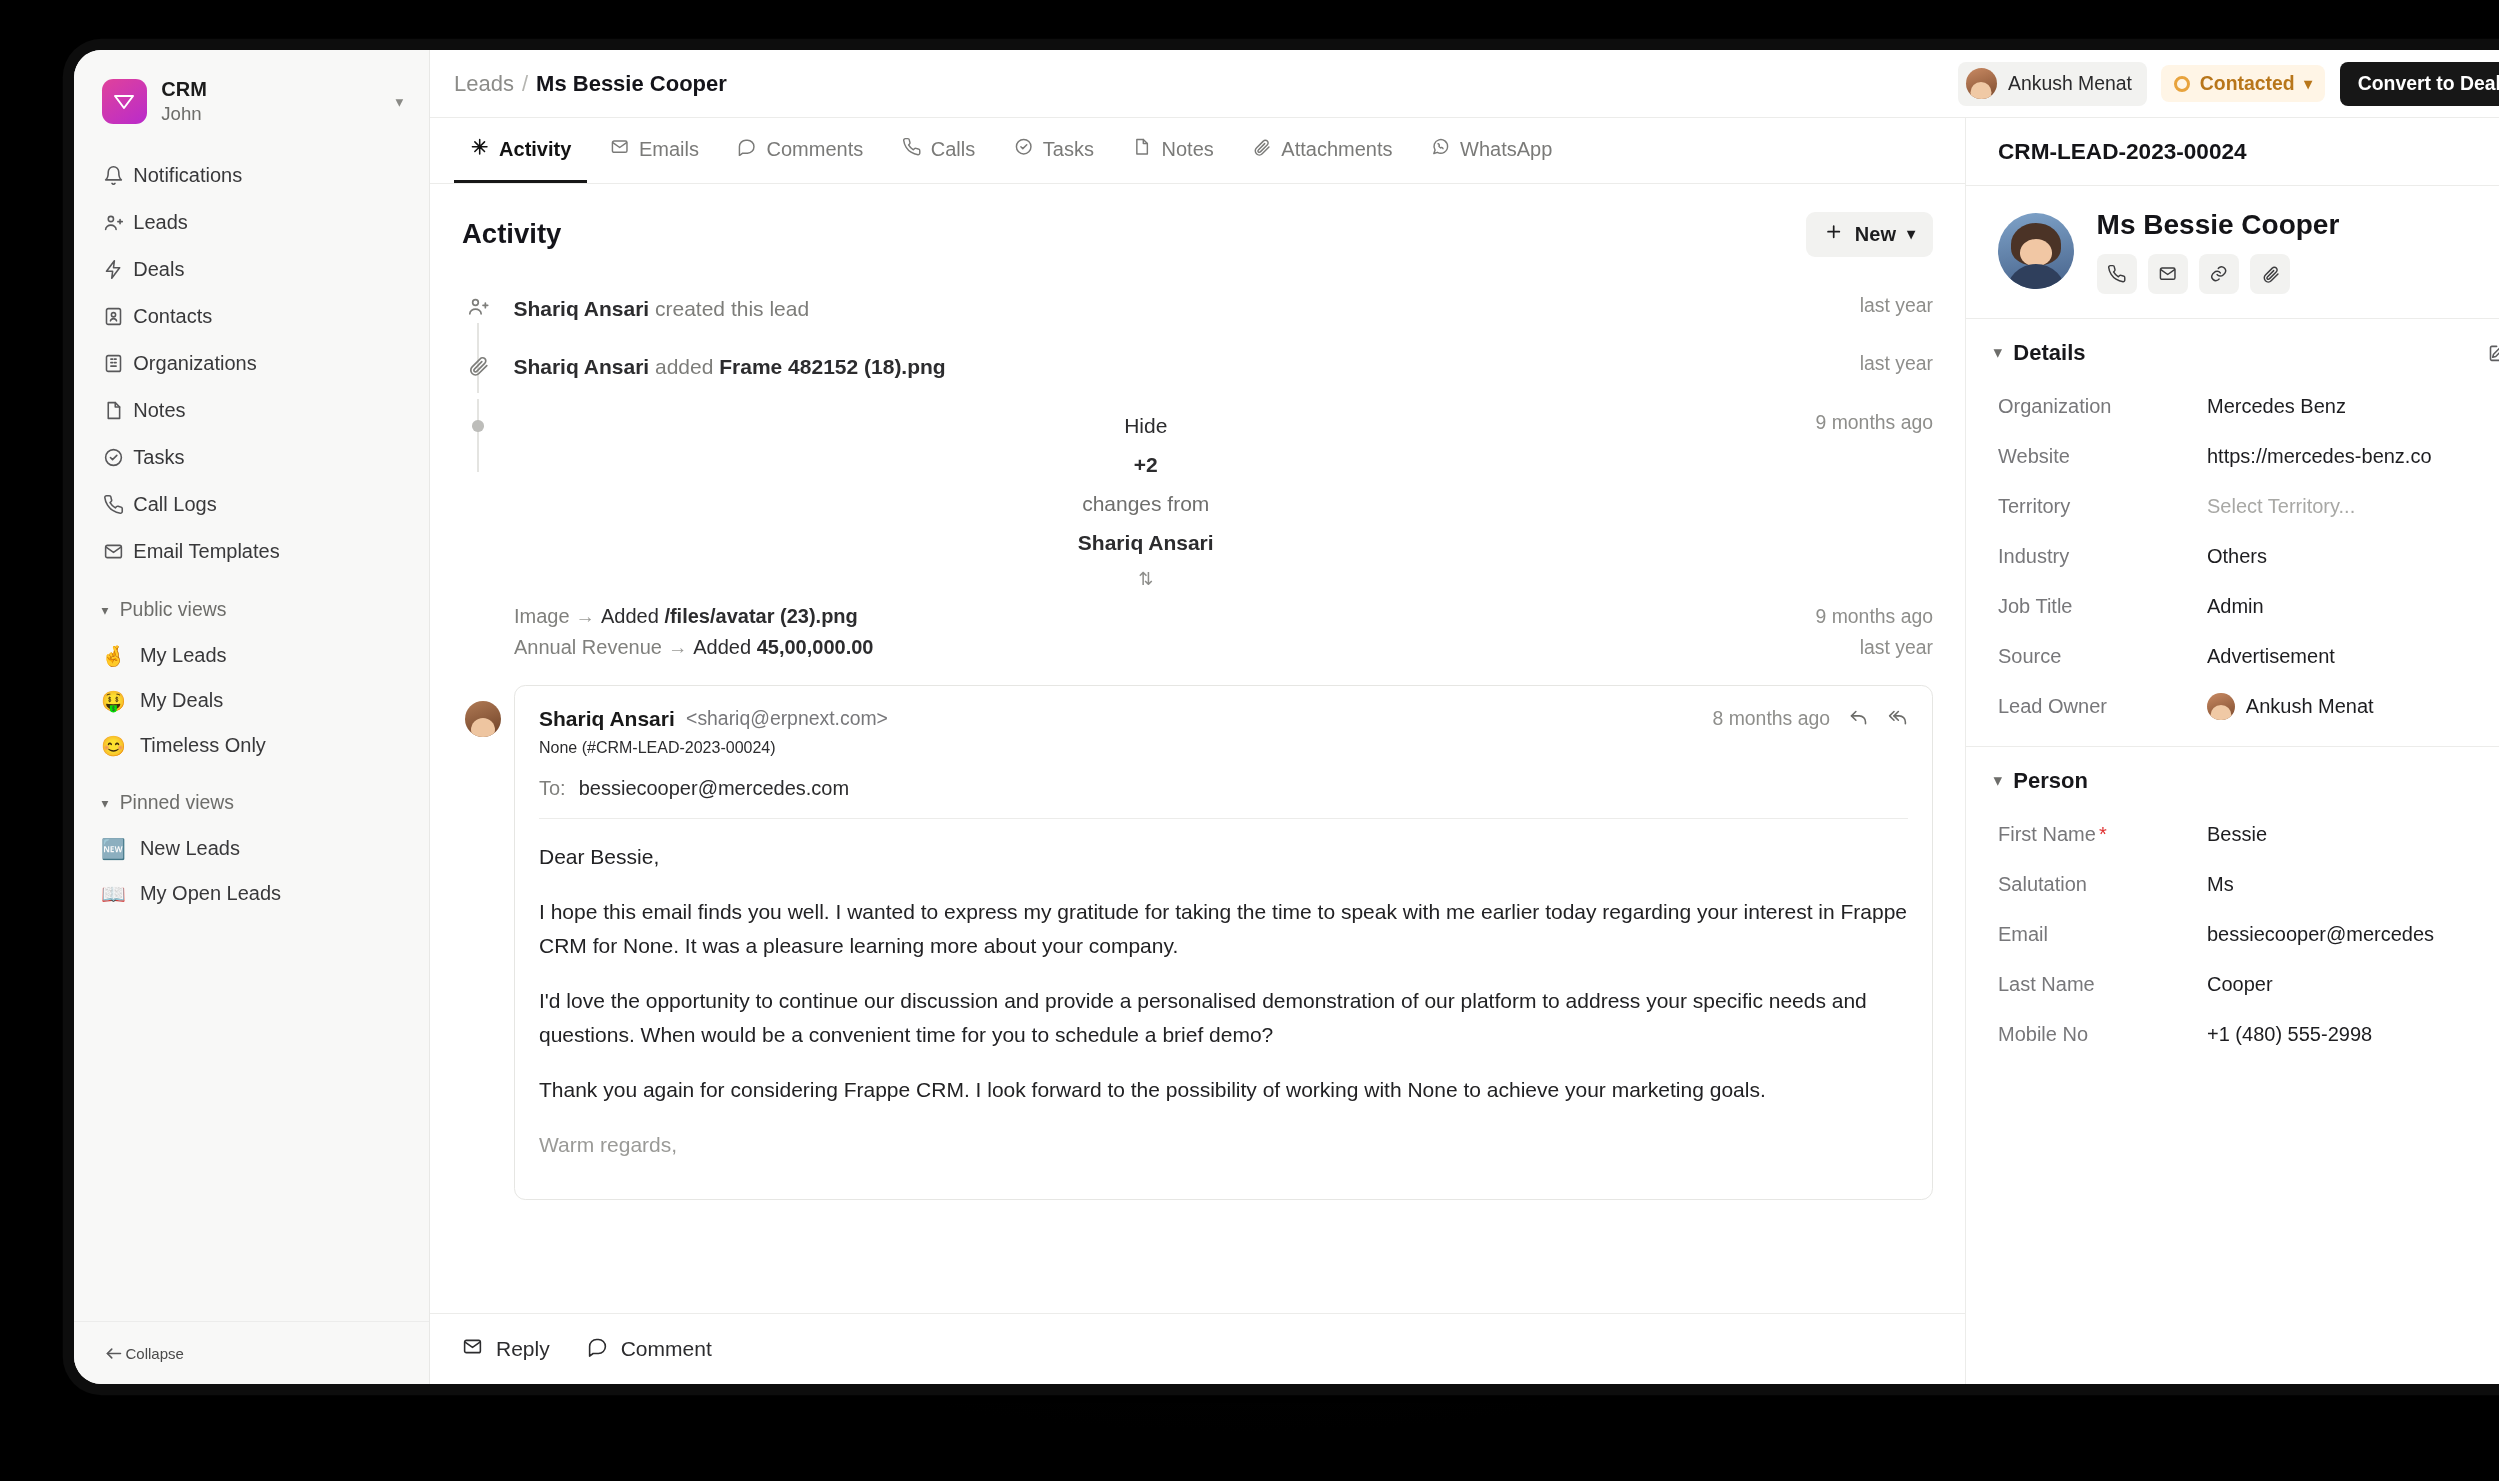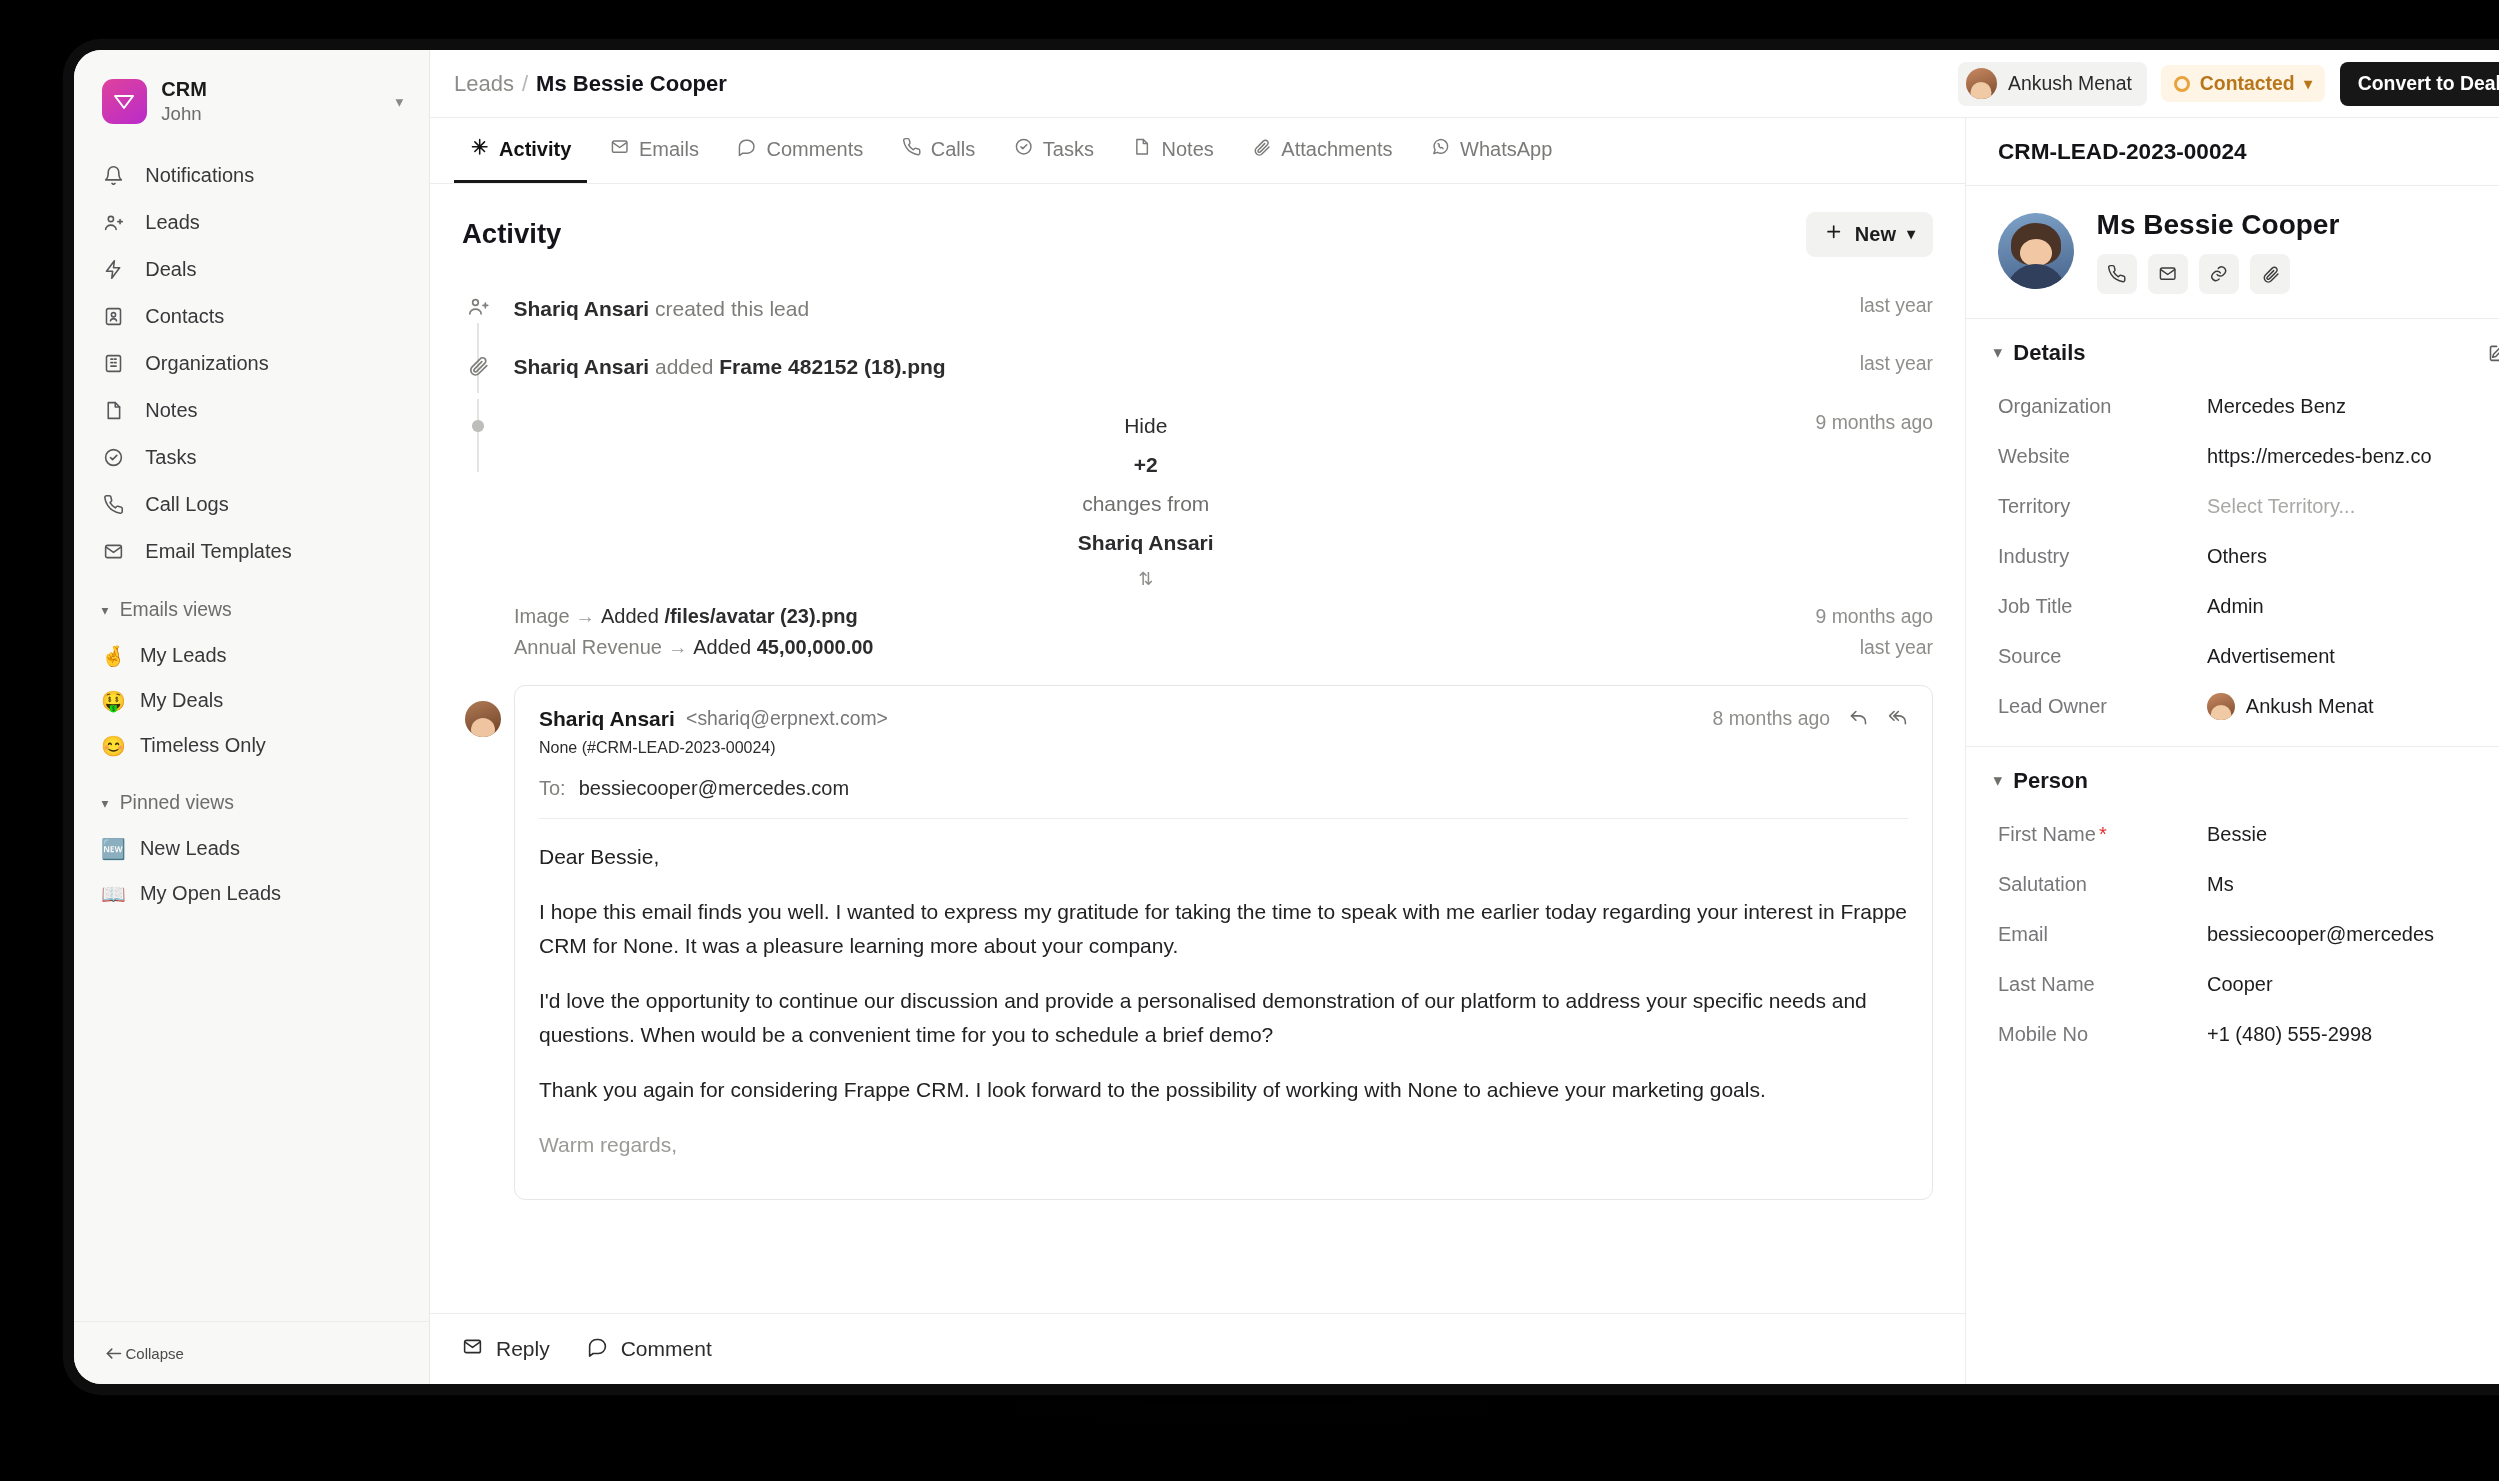--- a/index.html
+++ b/index.html
@@ -52,21 +52,21 @@
     display: flex; align-items: center; justify-content: center;
     flex-shrink: 0;
   }
   .brand-text { flex: 1; line-height: 1.25; }
   .brand-name { font-size: 20px; font-weight: 700; color: #1c1c1c; }
   .brand-sub { font-size: 18.6px; color: #6d6d6a; }
   .brand-chev { color: #8a8a86; font-size: 15.4px; }
 
   .nav-list { padding: 0 16px; }
   .nav-item {
-    display: flex; align-items: center; gap: 20px;
+    display: flex; align-items: center; gap: 8px;
     height: 47px;
     padding: 0 11.3px;
     border-radius: 9px;
     cursor: pointer;
     color: #38383a;
     font-size: 20px;
   }
   .nav-icon { width: 24px; height: 24px; display: flex; align-items: center; justify-content: center; flex-shrink: 0; color: #58585a; }
   .nav-label { white-space: nowrap; }
 
@@ -456,21 +456,21 @@
                 <rect x="3" y="5" width="18" height="14" rx="2"></rect>
                 <path d="m3.5 7 8.5 6 8.5-6"></path>
               </svg>
           </span>
           <span class="nav-label">Email Templates</span>
         </div>
       </nav>
 
       <div class="section-head">
         <span class="section-chev">▾</span>
-        <span>Emails views</span>
+        <span>Public views</span>
       </div>
       <div class="view-item">
         <span class="view-emoji">🤞</span>
         <span>My Leads</span>
       </div>
       <div class="view-item">
         <span class="view-emoji">🤑</span>
         <span>My Deals</span>
       </div>
       <div class="view-item">

